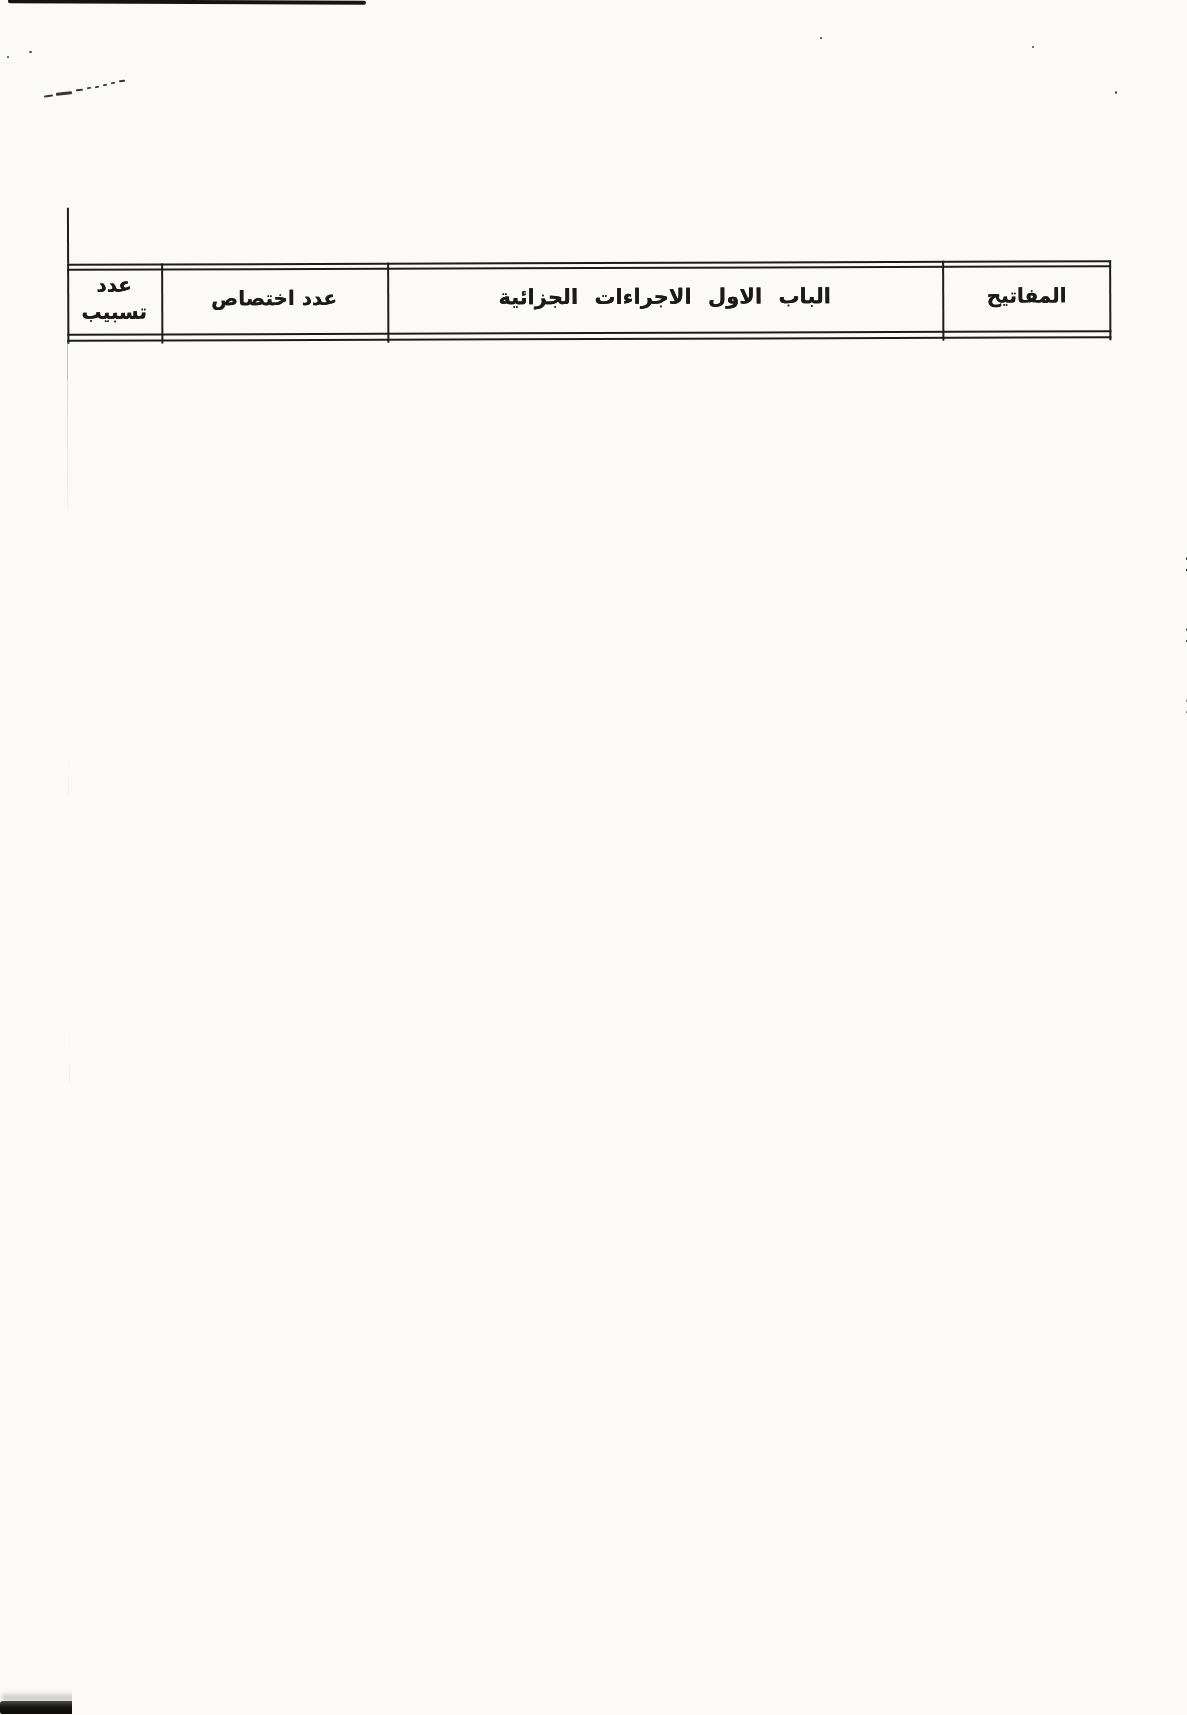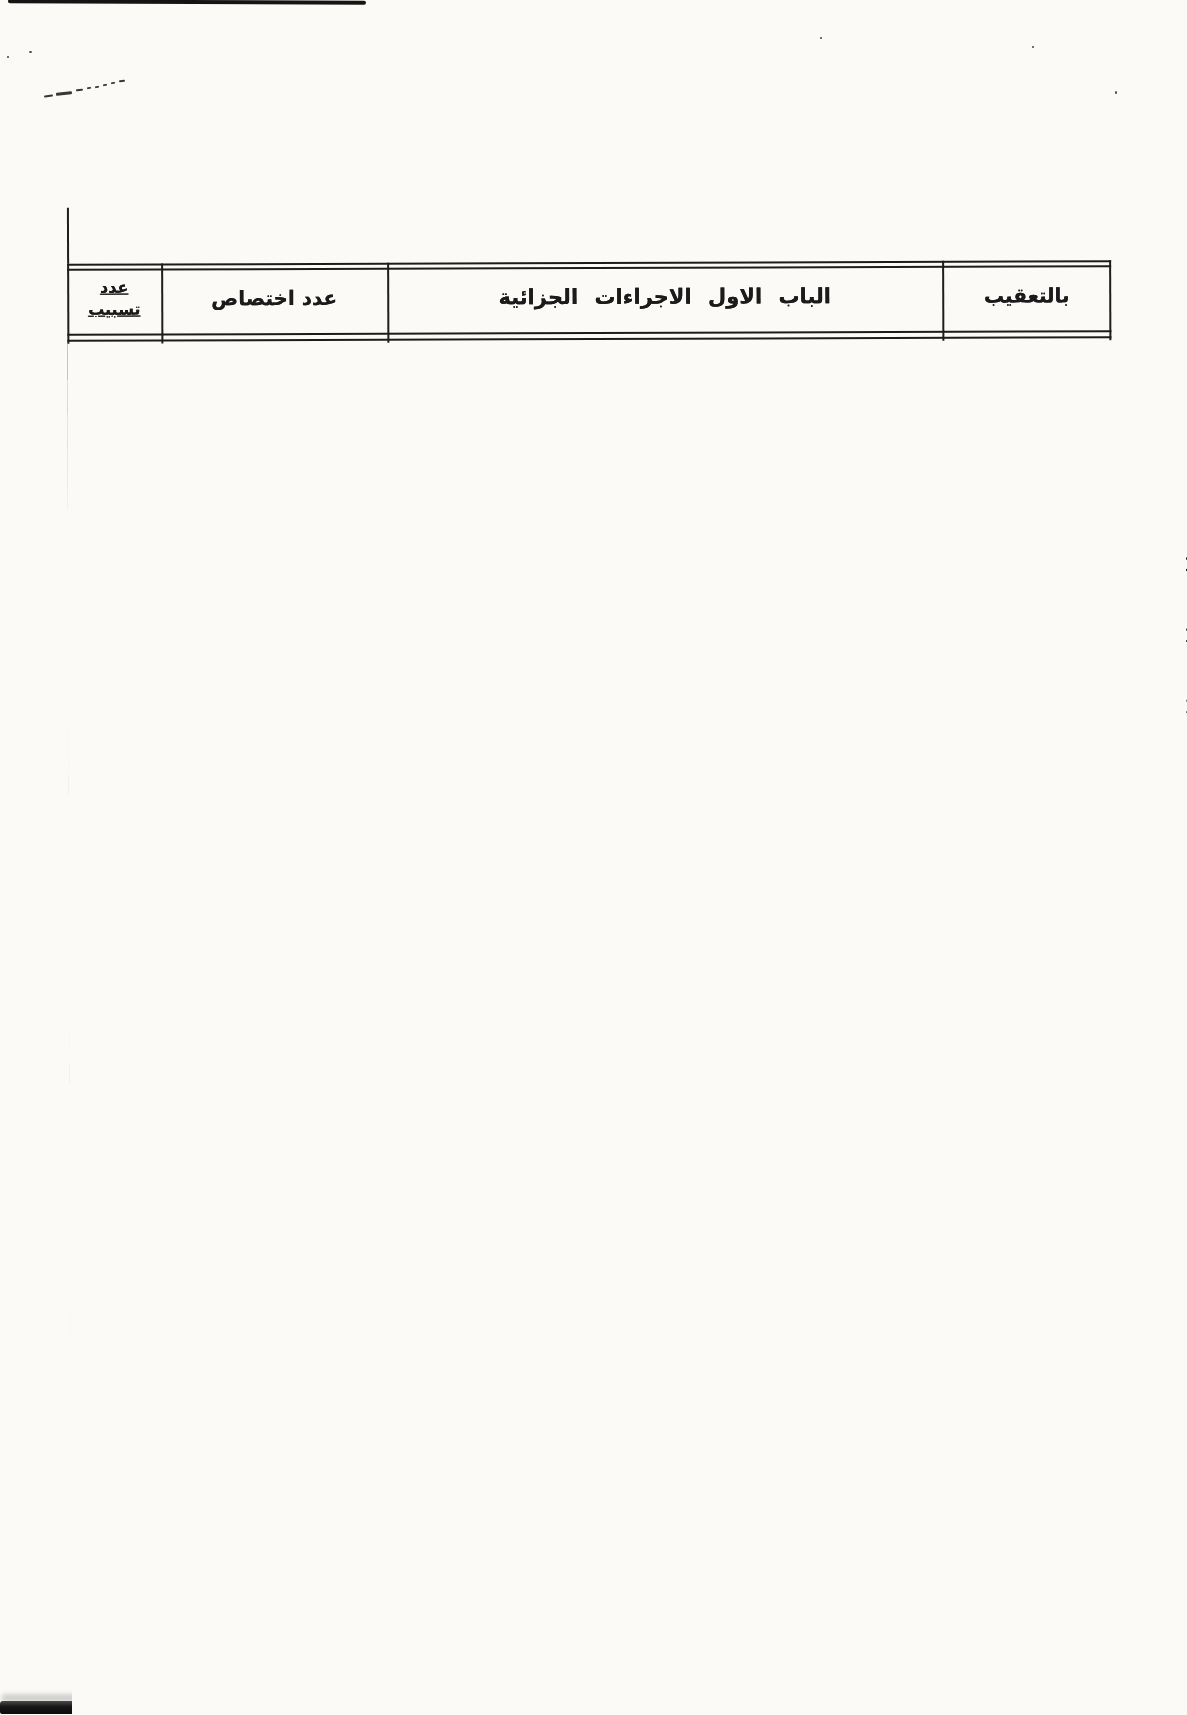--- a/index.html
+++ b/index.html
@@ -43,21 +43,21 @@
   .thead{
     position:absolute;left:0;top:0;width:1044px;height:70px;
     display:grid;grid-template-columns:94px 226px 555px 169px;
     align-items:center;
   }
   .th{
     text-align:center;direction:rtl;
     font-weight:700;font-size:20px;
     text-shadow:0 0 .6px #1b1b1b;
   }
-  .th.page-h{font-size:16px;line-height:1.35;text-decoration:underline;}
+  .th.page-h{font-size:20px;line-height:1.35;}
   .th.chapter-h{word-spacing:9px;font-size:21px;}
   
   .tbody{position:absolute;left:0;top:80px;width:1044px;}
   .trow{
     display:grid;grid-template-columns:94px 226px 555px 169px;
     height:35.5px;align-items:center;
   }
   .cell{
     font-size:17px;
     text-shadow:0 0 .5px #222;
@@ -123,21 +123,21 @@
     <div class="hl" style="top:76px;height:1.5px;"></div>
     <div class="hl" style="top:1078px;height:3px;"></div>
 
     <div class="thead">
       <div class="th page-h">
         <div>عدد</div>
         <div>تسبيب</div>
       </div>
       <div class="th">عدد اختصاص</div>
       <div class="th chapter-h">الباب الاول الاجراءات الجزائية</div>
-      <div class="th">بالتعقيب</div>
+      <div class="th">المفاتيح</div>
     </div>
 
     <div class="tbody">
         <div class="trow">
           <div class="cell page">9</div>
           <div class="cell decision">16547</div>
           <div class="cell subject">– طعن بالاستئناف ، ايقاف تنفيذ ........................................</div>
           <div class="cell key">استئنـــاف</div>
         </div>
         <div class="trow">

